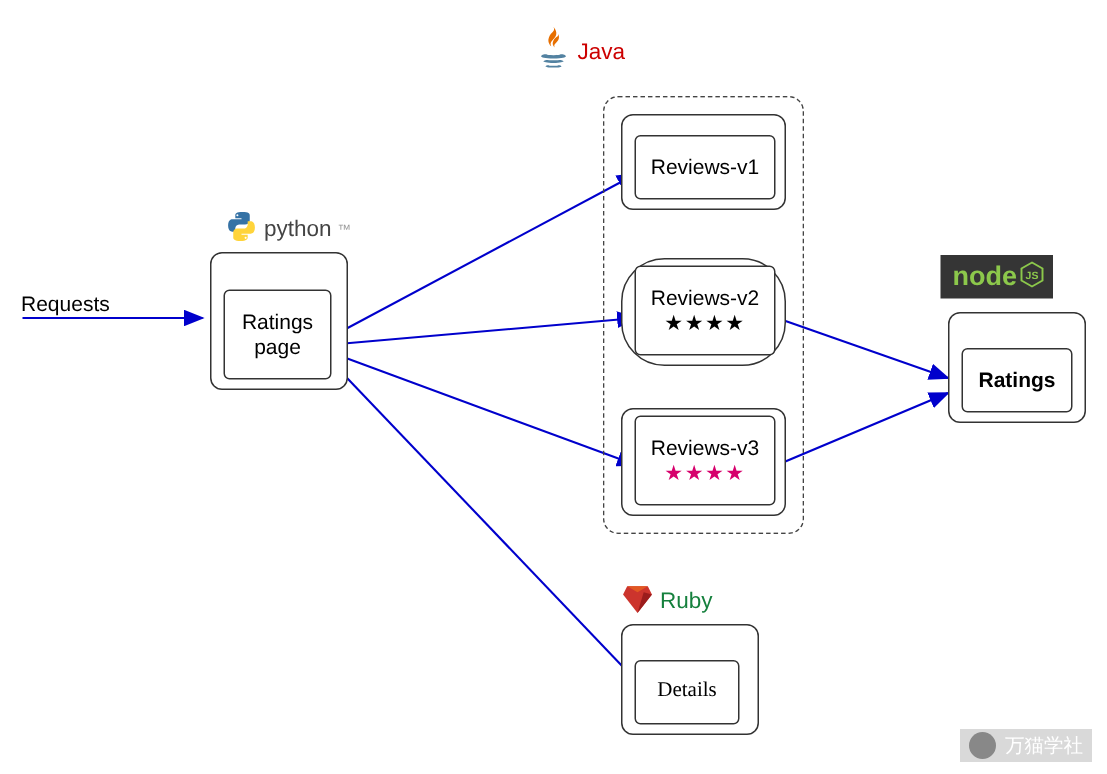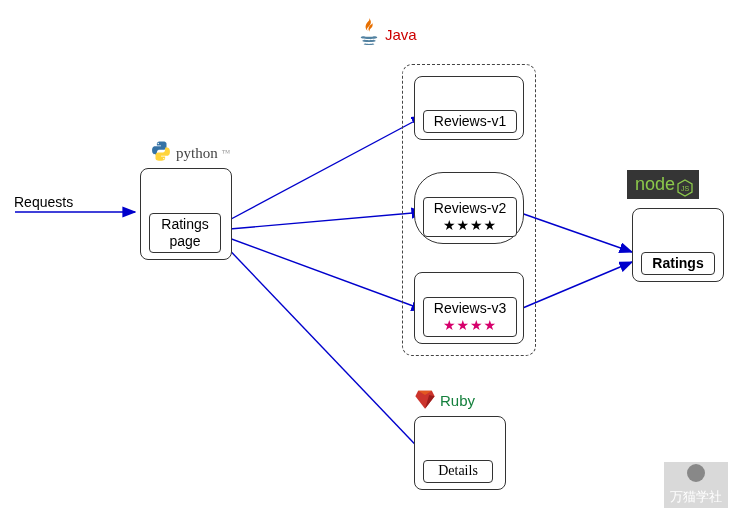--- a/index.html
+++ b/index.html
@@ -25,21 +25,21 @@
     position: absolute;
     border: 1px solid #333;
     border-radius: 8px;
     background: #fff;
   }
   .inner-box {
     position: absolute;
     border: 1px solid #333;
     border-radius: 4px;
     background: #fff;
-    padding: 2px 4px;
+    padding: 12px 4px;
     text-align: center;
     line-height: 1.2;
   }
   .dashed-group {
     position: absolute;
     border: 1.5px dashed #444;
     border-radius: 10px;
   }
   .stars {
     letter-spacing: 1px;
@@ -48,44 +48,43 @@
   .stars.black { color: #000; }
   .stars.red { color: #d6006c; }
   .label-text {
     position: absolute;
     font-size: 14px;
   }
   .node-badge {
     position: absolute;
     background: #353535;
     color: #8cc84b;
-    font-weight: normal;
+    font-weight: bold;
     padding: 4px 8px;
     display: flex;
-    align-items: flex-end;
+    align-items: flex-start;
     gap: 2px;
   }
   .node-badge .n { color: #8cc84b; font-size:18px; }
   .node-badge .hex {
     width: 14px; height: 16px;
     display:inline-block;
     position: relative;
   }
   .watermark {
     position: absolute;
     right: 10px;
     bottom: 8px;
     display: flex;
     align-items: center;
     gap: 6px;
     color: #fff;
     font-size: 13px;
     background: rgba(0,0,0,0.15);
     padding: 2px 6px;
-    flex-direction: column;
   }
   .wm-avatar {
     width: 18px; height: 18px; border-radius: 50%;
     background: #888; display:inline-block;
   }
   svg.arrows {
     position: absolute;
     left: 0; top: 0;
     width: 738px; height: 516px;
     pointer-events: none;
@@ -109,21 +108,21 @@
     <line x1="218" y1="230" x2="424" y2="212"></line>
     <line x1="218" y1="234" x2="424" y2="310"></line>
     <line x1="218" y1="238" x2="430" y2="460"></line>
     <line x1="518" y1="212" x2="632" y2="252"></line>
     <line x1="518" y1="310" x2="632" y2="262"></line>
   </g>
 </svg>
 
 <div class="label-text" style="left:14px; top:194px;">Requests</div>
 
-<div class="tech-label" style="left:150px; top:140px;font-family:Liberation Serif, serif;">
+<div class="tech-label" style="left:150px; top:140px;">
   <span class="python-logo">
     <svg width="22" height="22" viewBox="0 0 32 32">
         <path fill="#3572A5" d="M15 2c-5 0-5 3-5 3v3h6v1H7s-4 0-4 6 4 6 4 6h3v-3s0-4 4-4h6s4 0 4-4V5s0-3-5-3h-4zm-3 2a1 1 0 110 2 1 1 0 010-2z"></path>
         <path fill="#FFD43B" d="M17 30c5 0 5-3 5-3v-3h-6v-1h9s4 0 4-6-4-6-4-6h-3v3s0 4-4 4h-6s-4 0-4 4v5s0 3 5 3h4zm3-2a1 1 0 110-2 1 1 0 010 2z"></path>
       </svg>
   </span>
   <span class="txt" style="color:#444;">python</span>
   <span style="font-size:9px;color:#999;">™</span>
 </div>
 

